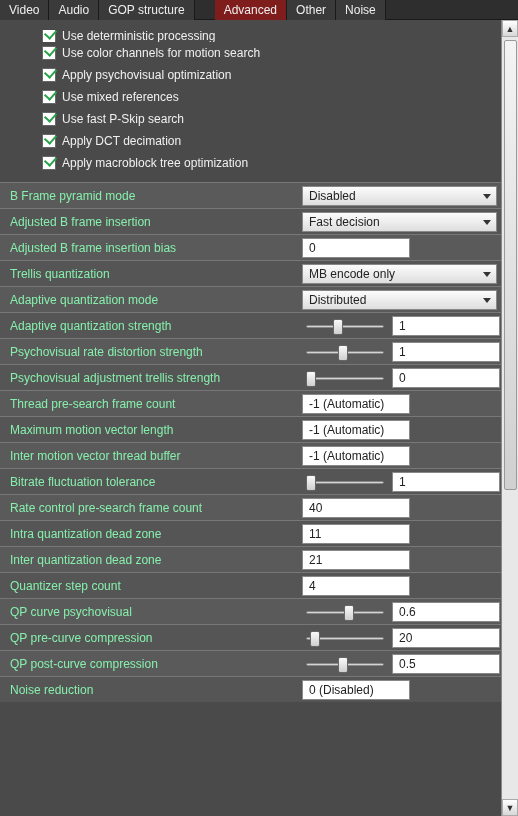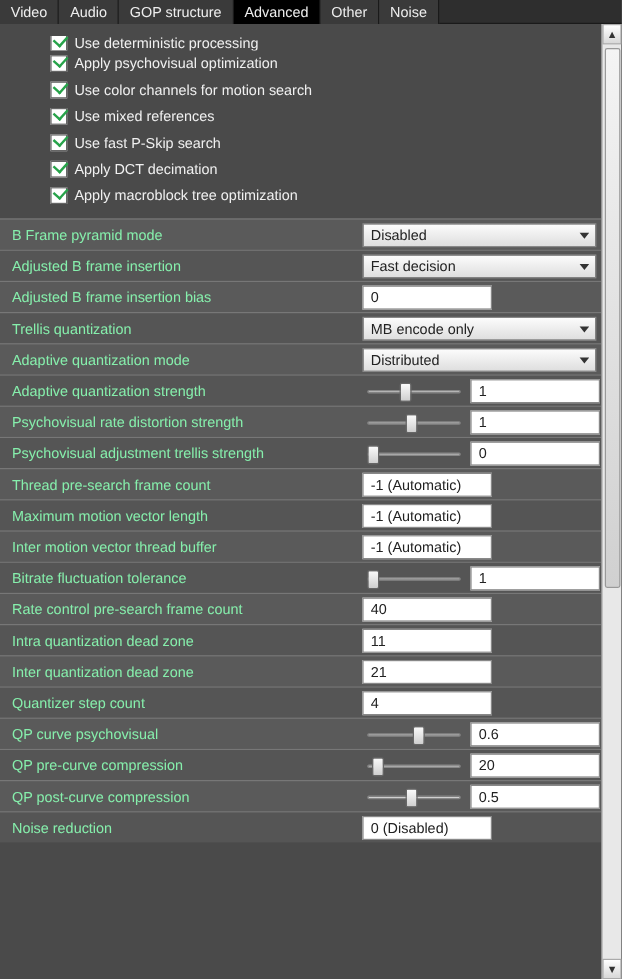--- a/index.html
+++ b/index.html
@@ -22,21 +22,22 @@
   .tab {
     padding: 2px 9px 0 9px;
     height: 23px;
     line-height: 17px;
     color: #eee;
     border-right: 1px solid #1a1a1a;
     background: #3a3a3a;
     cursor: pointer;
   }
   .tab.active {
-    background: #000000;
+    background: #7f1d1d;
+    margin-left: 20px;
   }
   
   .scrollwrap {
     flex: 1;
     display: flex;
     background: #4a4a4a;
   }
   .content {
     flex: 1;
     overflow: hidden;
@@ -147,25 +148,25 @@
 
 <div class="scrollwrap">
   <div class="content">
     <div class="checks">
       <div class="check-row firstcut">
         <div class="chk"></div>
         <span>Use deterministic processing</span>
       </div>
       <div class="check-row">
         <div class="chk"></div>
+        <span>Use color channels for motion search</span>
+      </div>
+      <div class="check-row">
+        <div class="chk"></div>
         <span>Apply psychovisual optimization</span>
-      </div>
-      <div class="check-row">
-        <div class="chk"></div>
-        <span>Use color channels for motion search</span>
       </div>
       <div class="check-row">
         <div class="chk"></div>
         <span>Use mixed references</span>
       </div>
       <div class="check-row">
         <div class="chk"></div>
         <span>Use fast P-Skip search</span>
       </div>
       <div class="check-row">

